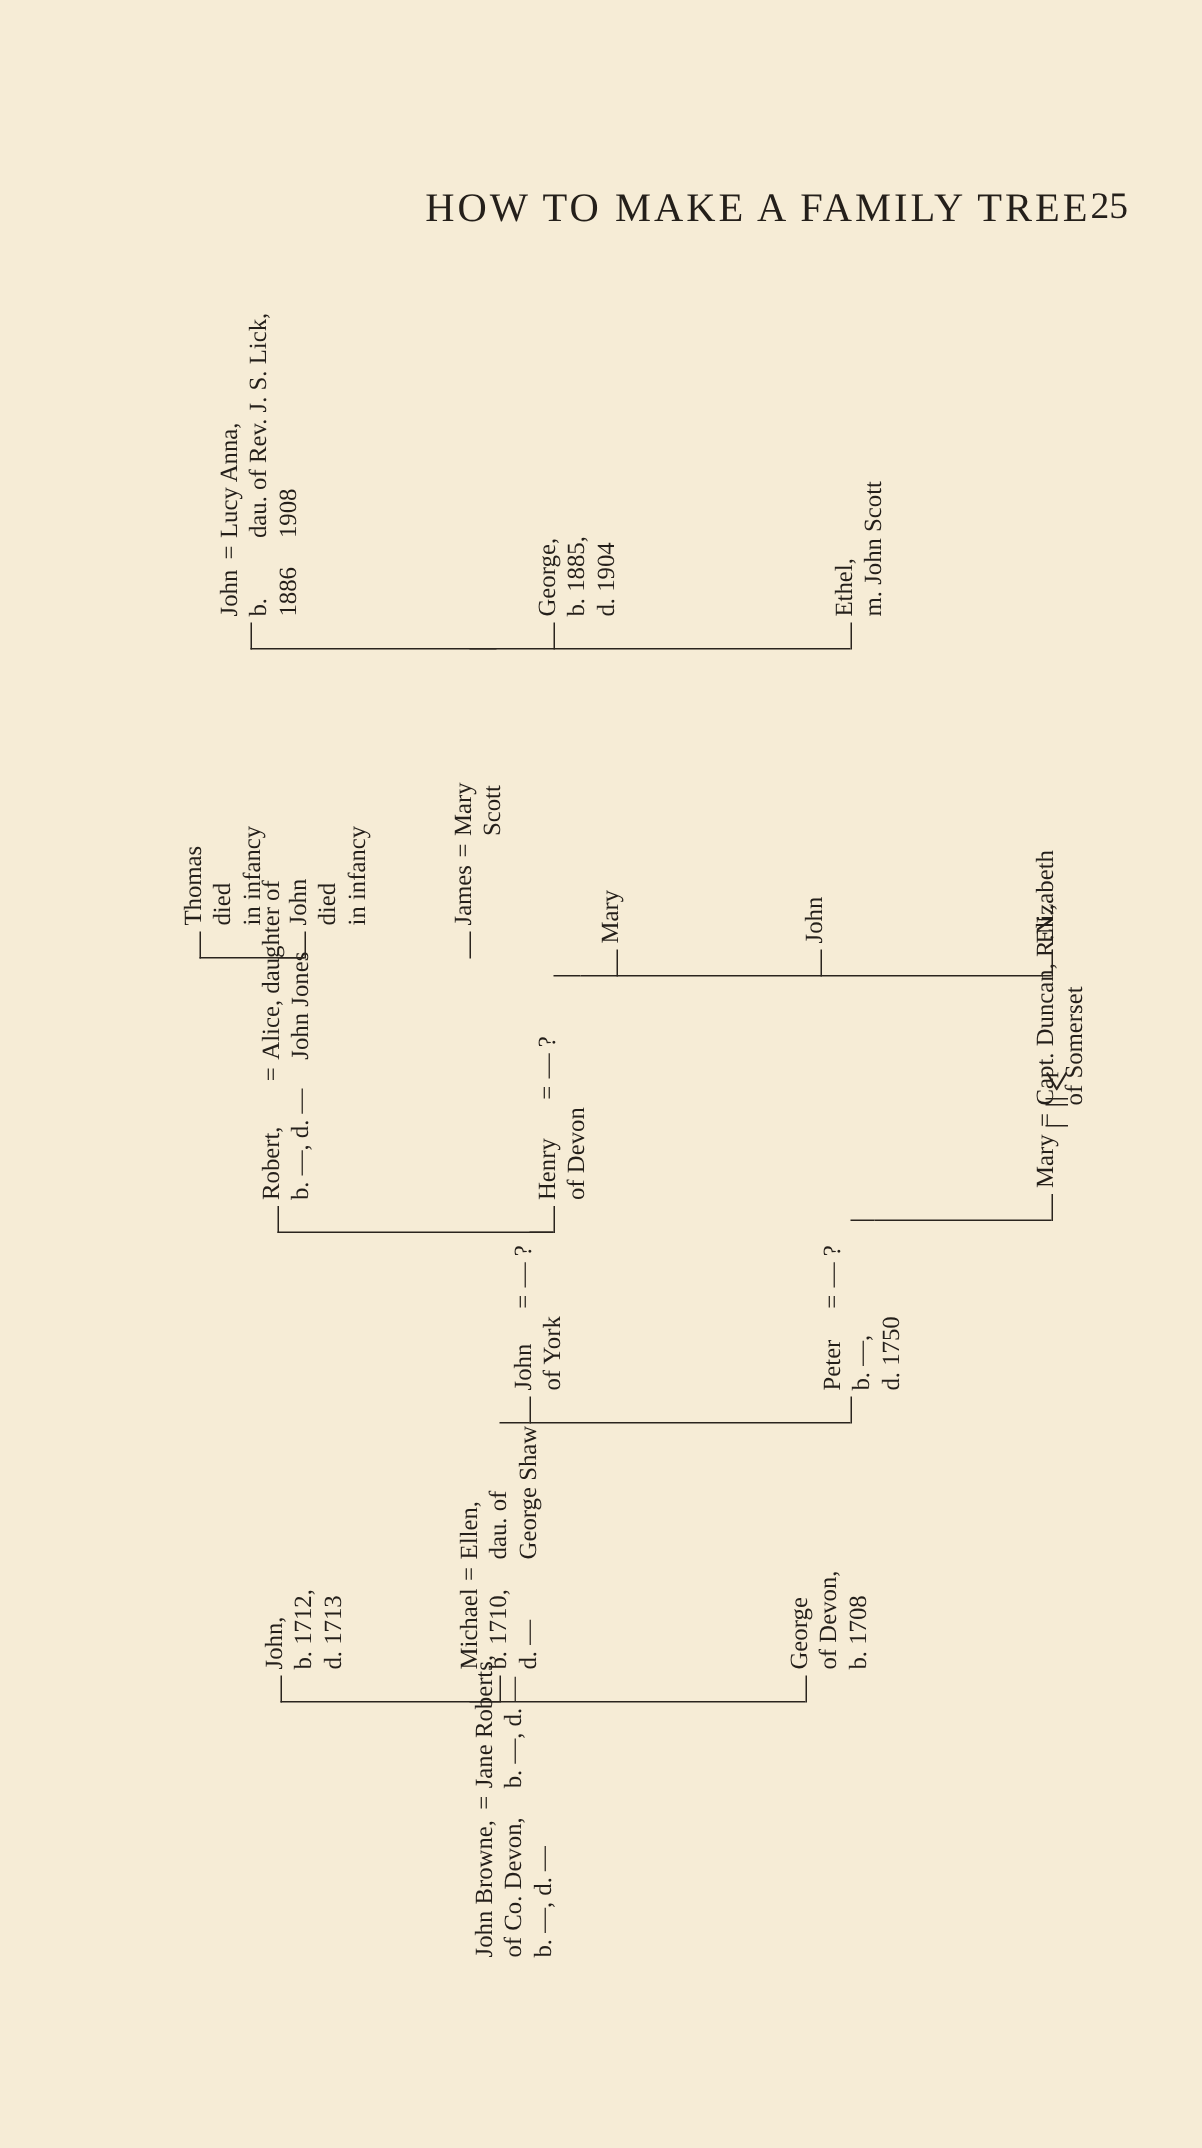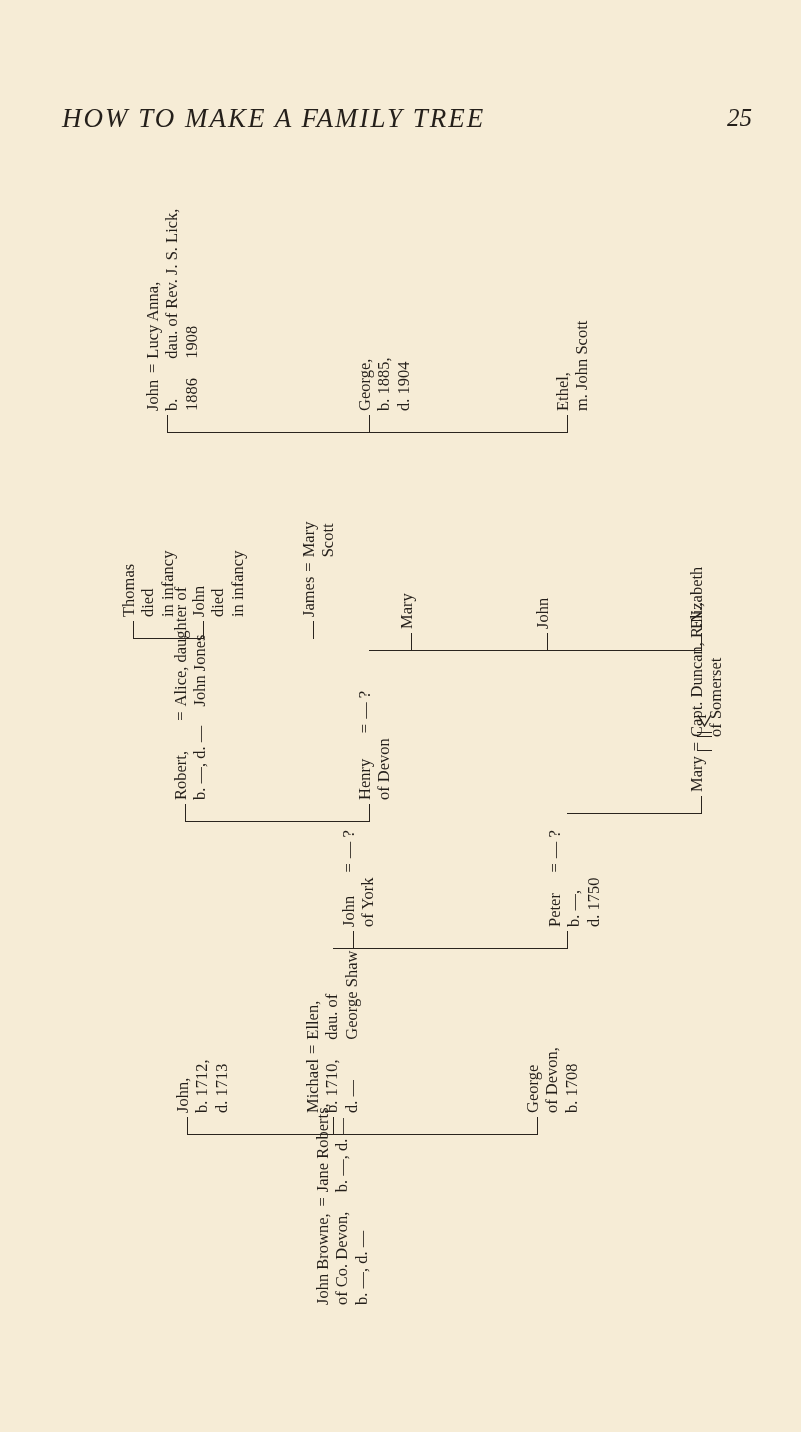--- a/index.html
+++ b/index.html
@@ -7,22 +7,22 @@
     width:801px;height:1432px;
     background:#f6ecd6;
     font-family:"Liberation Serif", serif;
     color:#241f1a;
     overflow:hidden;
     position:relative;
   }
   
   #running-head{
     position:absolute;
-    left:62px; top:96px; width:690px; height:44px;
-    display:flex; align-items:center; justify-content:space-between;font-style:italic;
+    left:62px; top:116px; width:690px; height:44px;
+    display:flex; align-items:center; justify-content:flex-end;
   }
   #running-head .rh-title{
     font-size:27px; letter-spacing:2.0px; white-space:nowrap;
   }
   #running-head .rh-folio{
     font-size:25px; letter-spacing:0px;
   }
 
   
   

